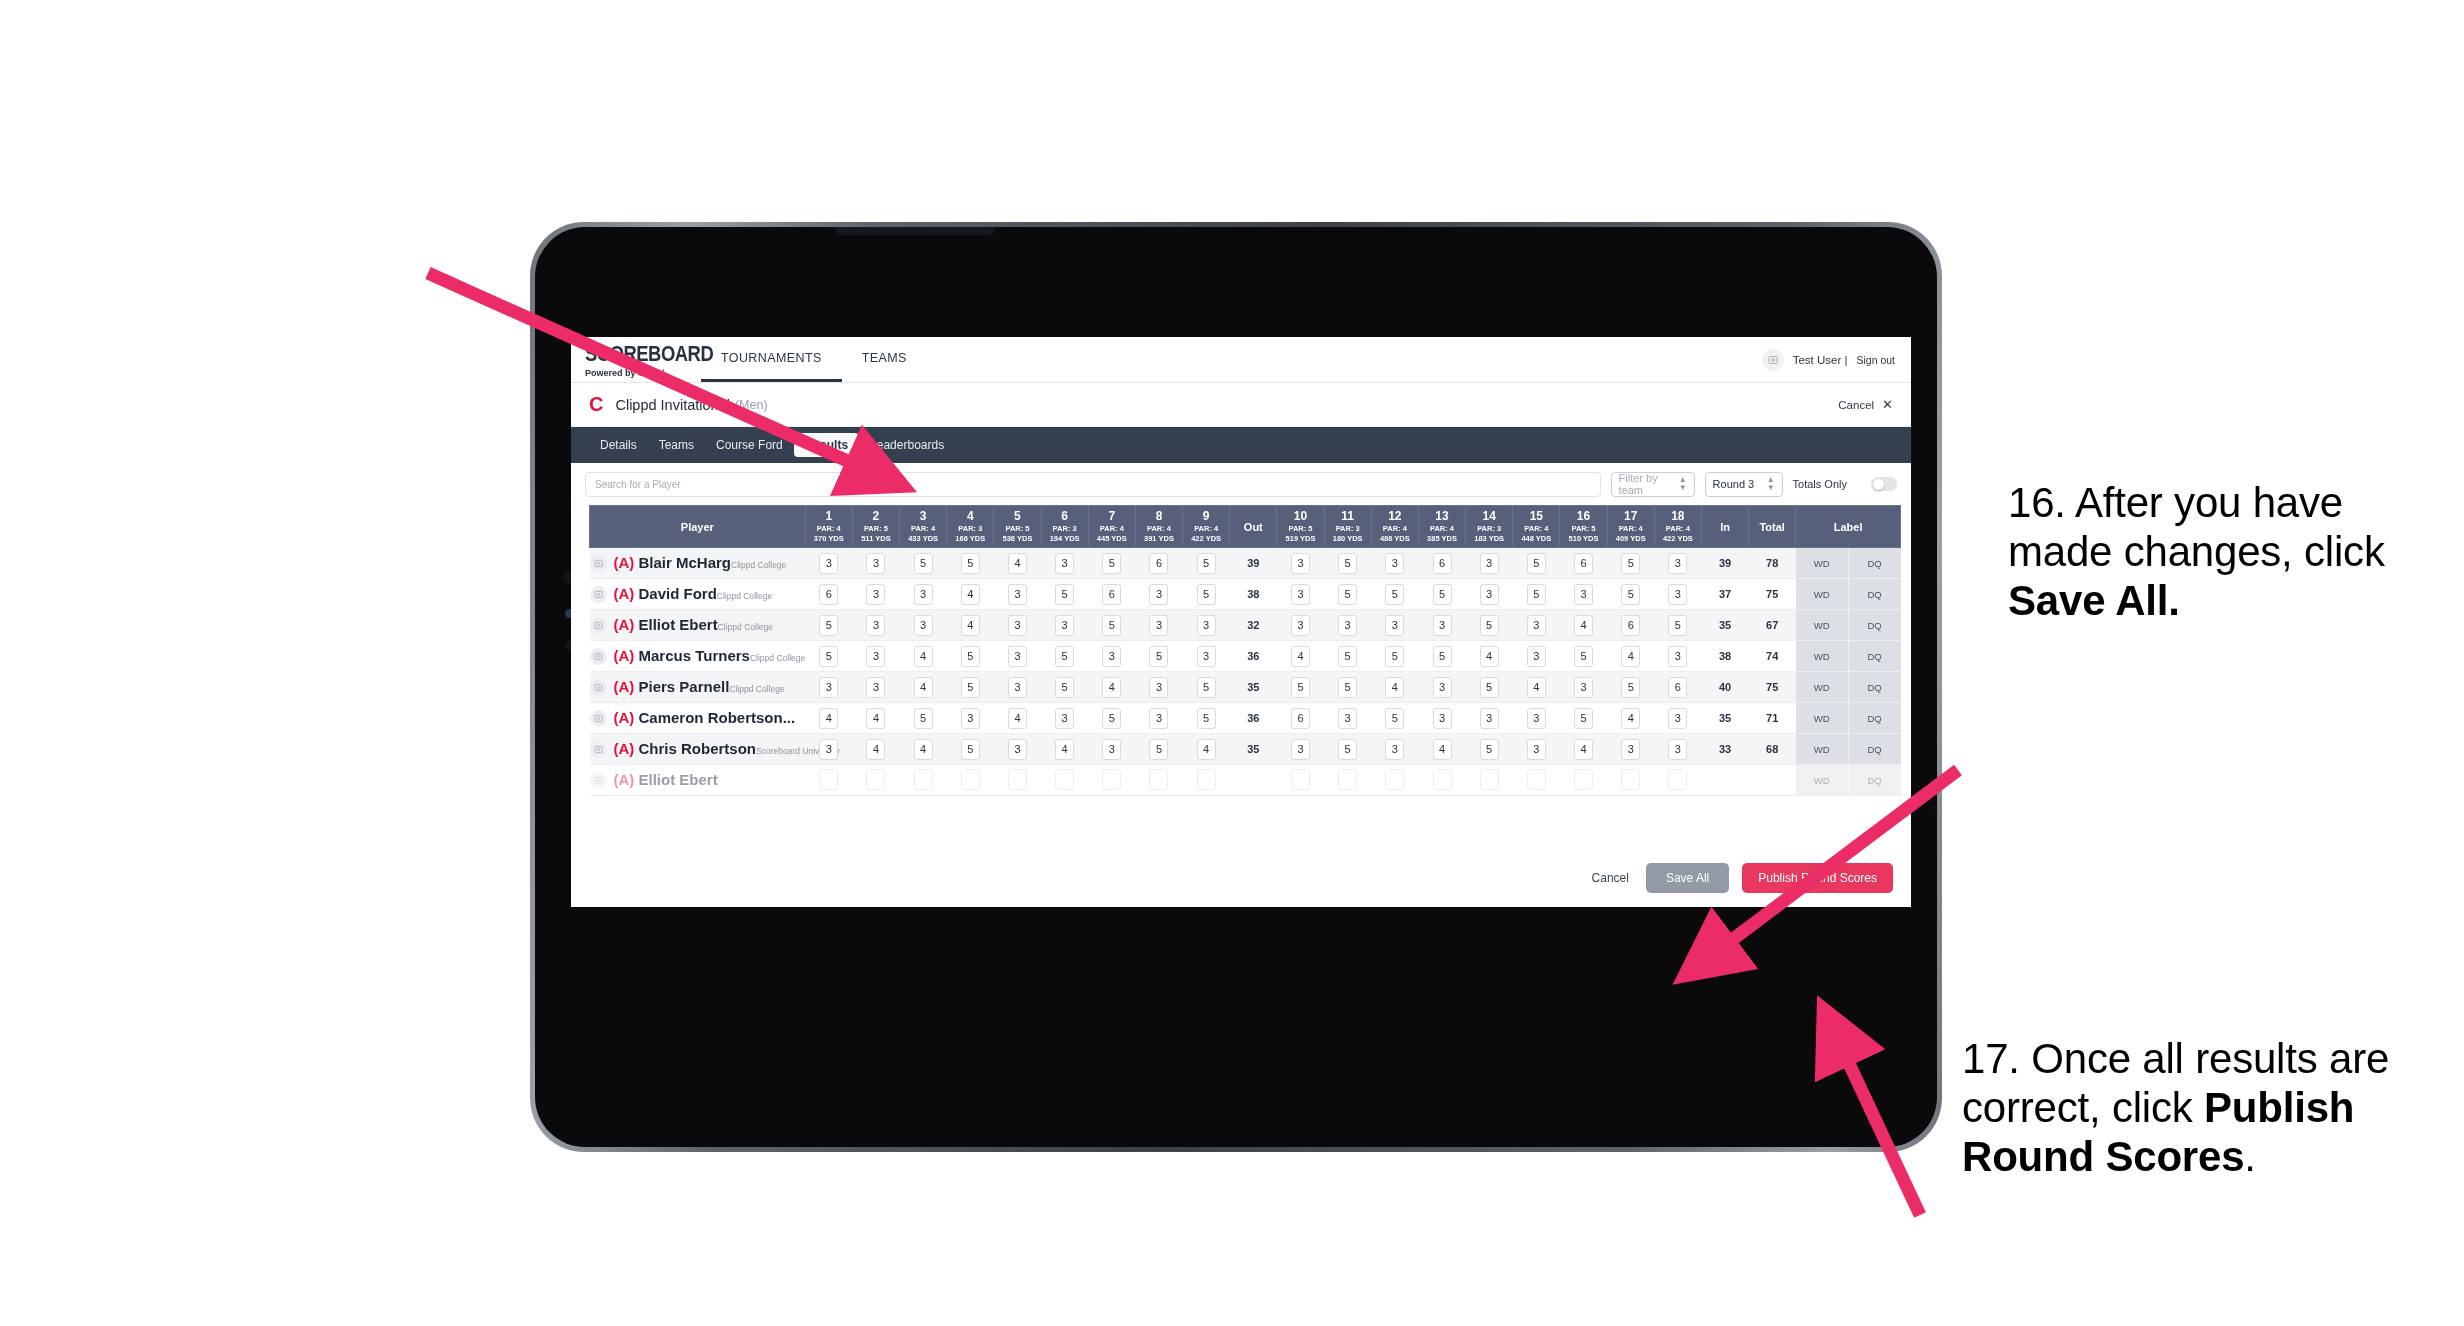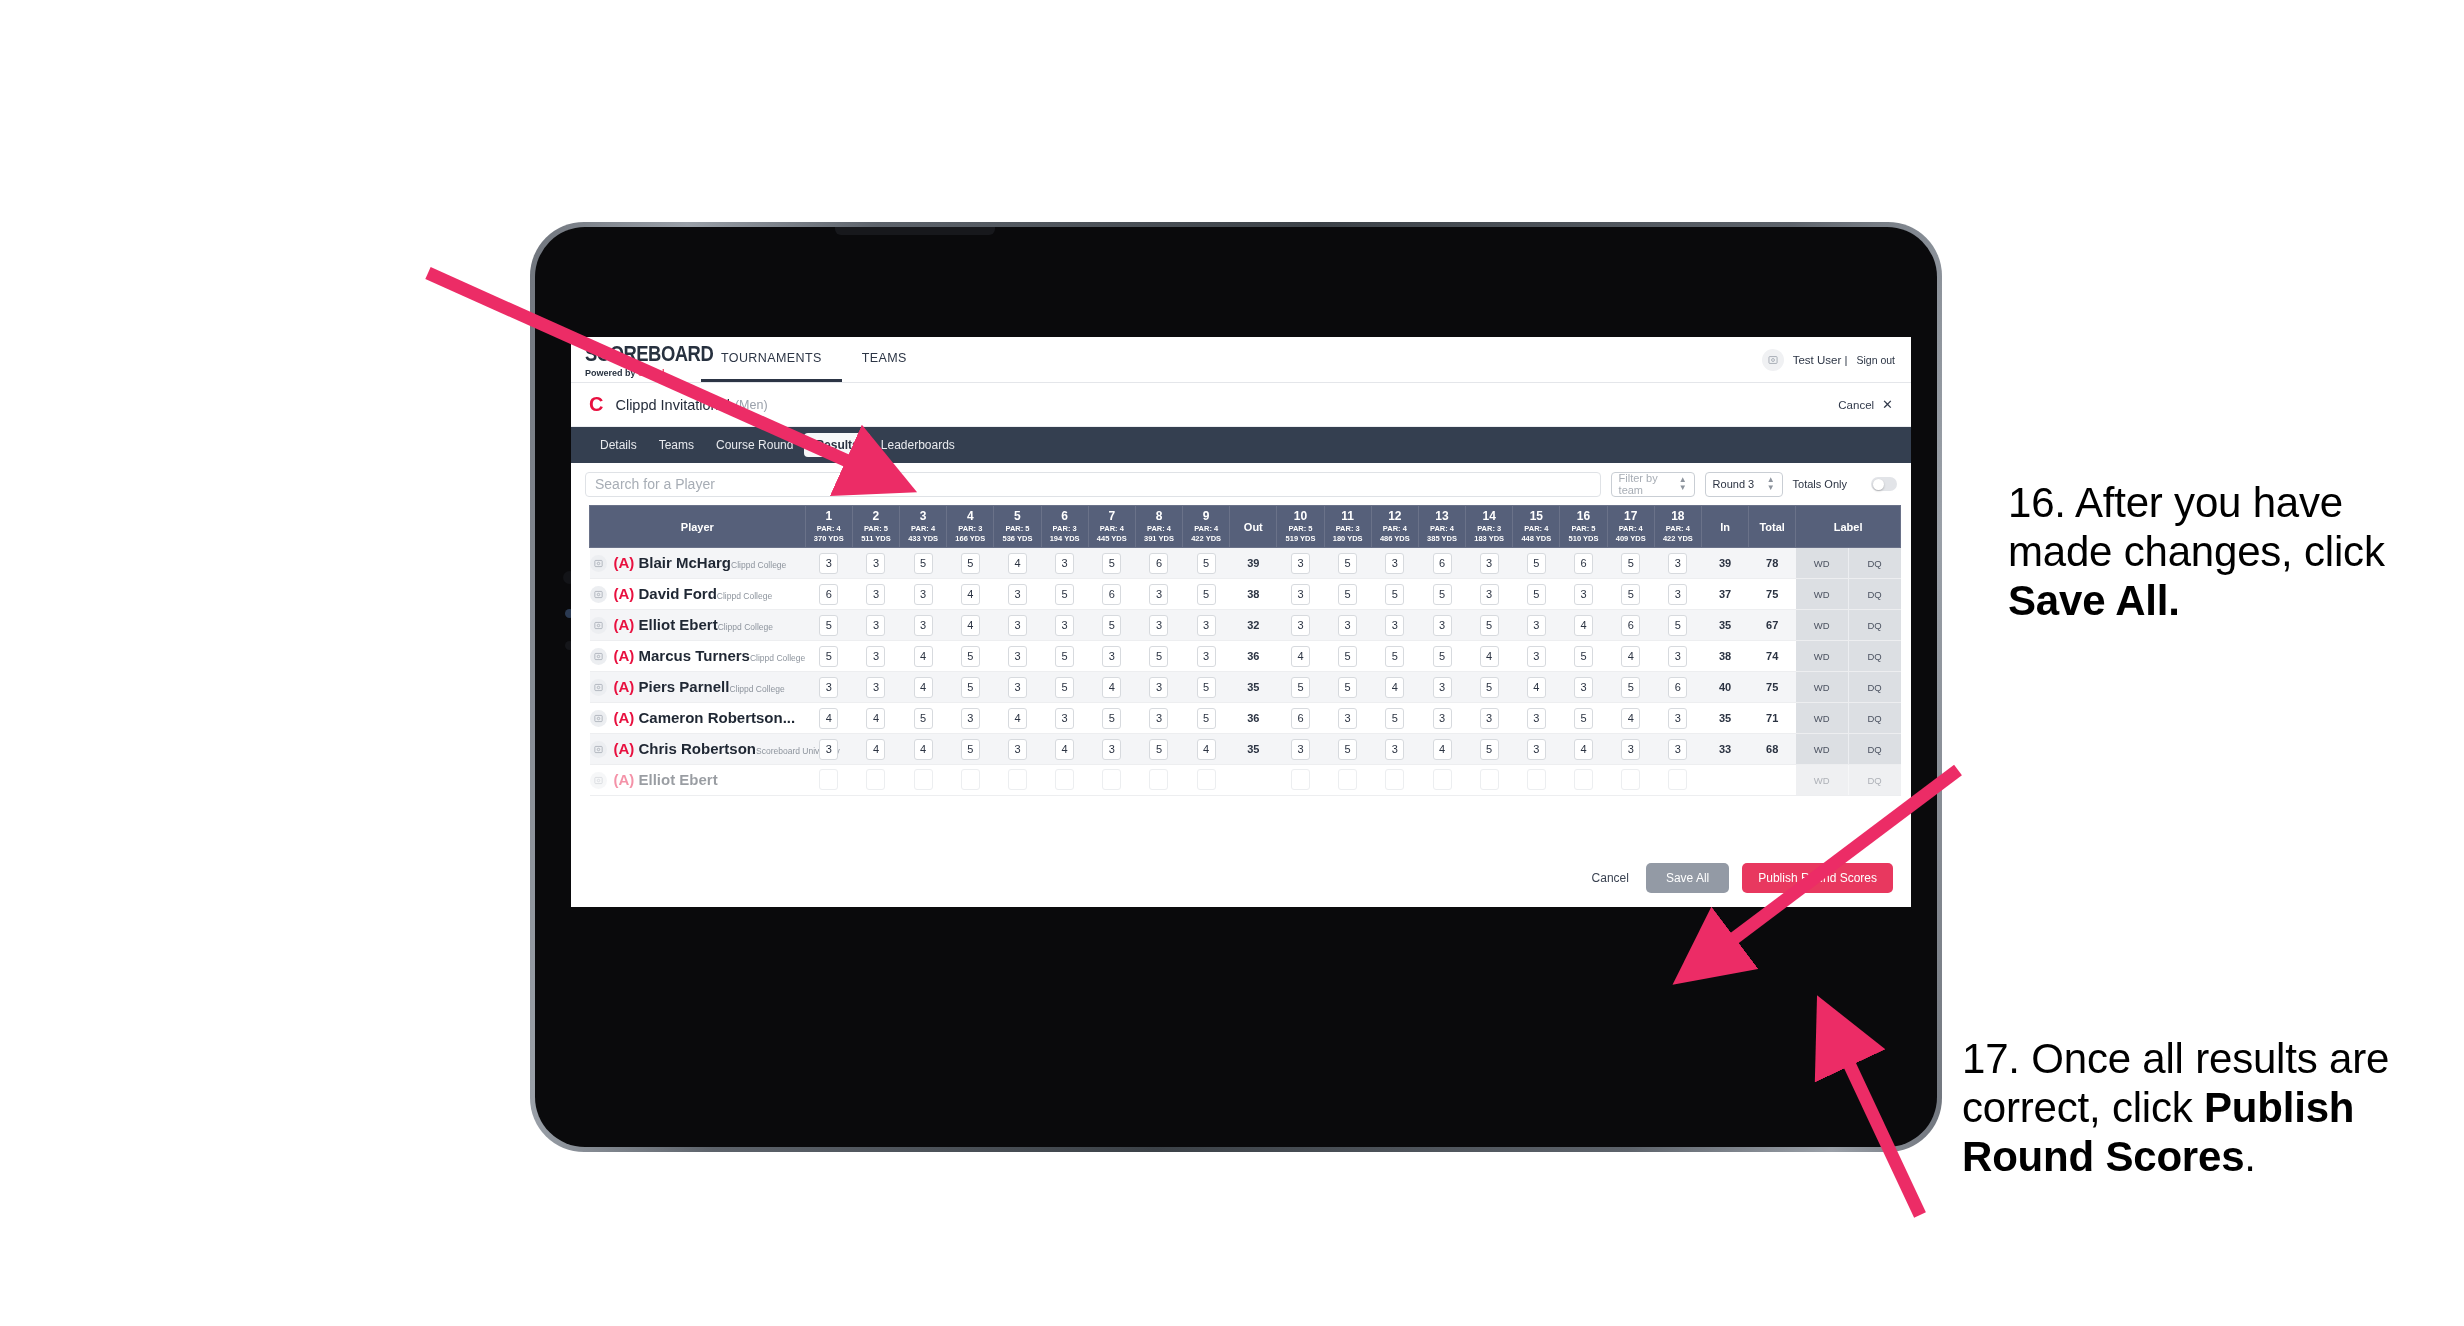--- a/index.html
+++ b/index.html
@@ -120,21 +120,21 @@
   }
   .tab.active { background:#f7f8f9; color:#2b3342; font-weight:bold; }
 
   
   #filterbar {
     height:42px; background:#fff; display:flex; align-items:center;
     padding: 0 14px; gap:10px;
   }
   #search-input {
     flex: 1 1 auto; height:25px; border:1px solid #dfe2e6; border-radius:4px;
-    font-size:14px; color:#8d949d; padding: 0 9px;
+    font-size:10px; color:#8d949d; padding: 0 9px;
     font-family:"Liberation Sans",sans-serif; background:#fff;
   }
   #search-input::placeholder { color:#a7adb5; }
   .select-box {
     height:25px; border:1px solid #c9ced4; border-radius:4px;
     display:flex; align-items:center; justify-content:space-between;
     font-size:11px; padding: 0 7px; gap:8px; background:#fff; cursor:pointer;
   }
   #team-select { width:84px; color:#a7adb5; }
   #round-select { width:78px; color:#2b3342; }
@@ -252,21 +252,21 @@
           <span class="tourn-gender">(Men)</span>
           <span class="cancel-x">
             <span>Cancel</span>
             <span class="xg">✕</span>
           </span>
         </div>
 
         <div id="tabstrip">
           <div class="tab">Details</div>
           <div class="tab">Teams</div>
-          <div class="tab">Course Round</div>
+          <div class="tab">Course Ford</div>
           <div class="tab active">Results</div>
           <div class="tab">Leaderboards</div>
         </div>
 
         <div id="filterbar">
           <input id="search-input" type="text" placeholder="Search for a Player" style="">
           <div class="select-box" id="team-select">
             <span>Filter by team</span>
             <span class="caret">
                 <span>▲</span>

